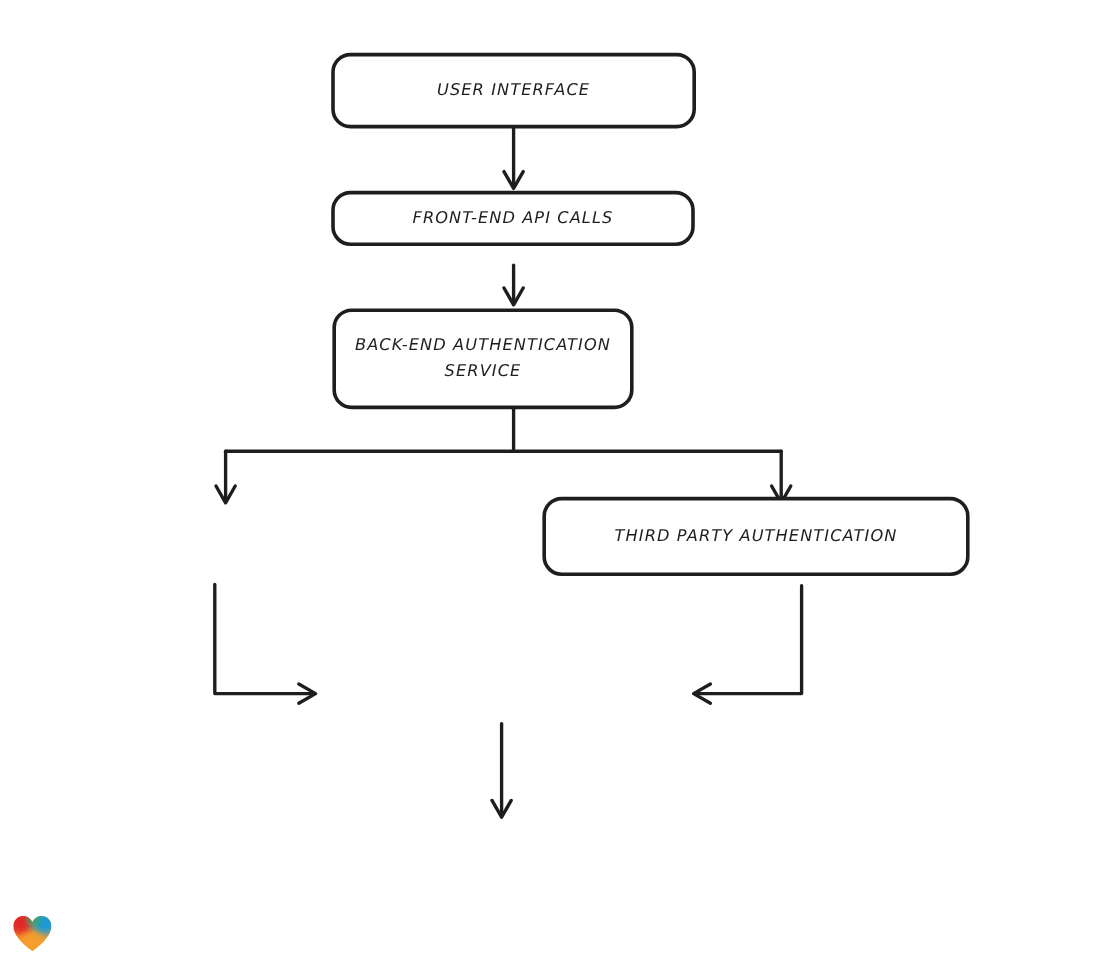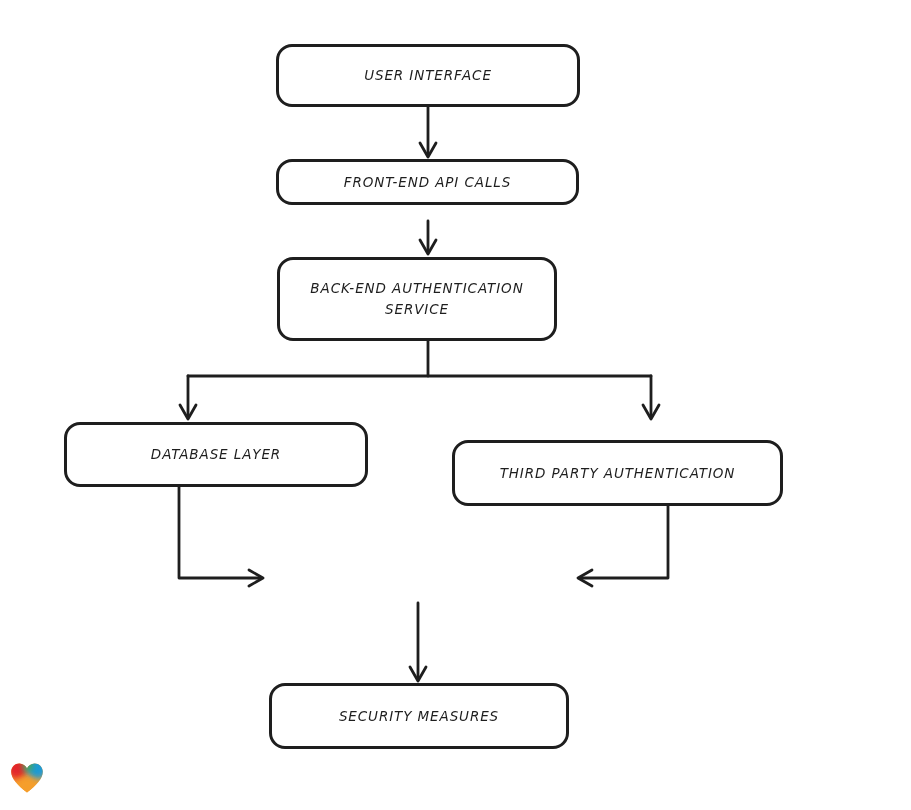--- a/index.html
+++ b/index.html
@@ -37,24 +37,24 @@
     font-size: 13.5px;
     font-style: italic;
     letter-spacing: 0.9px;
     line-height: 1.55;
     color: #1e1e1e;
     text-transform: uppercase;
   }
   
   .n1 { left: 276px; top: 44px;  width: 304px; height: 63px; }
   .n2 { left: 276px; top: 159px; width: 303px; height: 46px; }
-  .n3 { left: 277px; top: 257px; width: 280px; height: 84px; }
+  .n3 { left: 277px; top: 257px; width: 251px; height: 84px; }
   .n3 .label { max-width: 240px; }
   .n4 { left: 64px;  top: 422px; width: 304px; height: 65px; }
-  .n5 { left: 452px; top: 440px; width: 331px; height: 66px; justify-content: center; }
+  .n5 { left: 452px; top: 414px; width: 356px; height: 66px; justify-content: center; }
   .n6 { left: 267px; top: 542px; width: 303px; height: 61px; }
   .n6 .label { max-width: 210px; }
   .n7 { left: 269px; top: 683px; width: 300px; height: 66px; }
   .logo {
     position: absolute;
     left: 9px;
     top: 761px;
     width: 36px;
     height: 36px;
     z-index: 3;
@@ -115,32 +115,26 @@
   </div>
 
   <div class="node n2">
     <span class="label">FRONT-END API CALLS</span>
   </div>
 
   <div class="node n3">
     <span class="label">BACK-END AUTHENTICATION SERVICE</span>
   </div>
 
-  <div class="node n4">
-    <span class="label">DATABASE LAYER</span>
-  </div>
 
   <div class="node n5">
     <span class="label">THIRD PARTY AUTHENTICATION</span>
   </div>
 
 
-  <div class="node n7">
-    <span class="label">SECURITY MEASURES</span>
-  </div>
 
   <svg class="logo" viewBox="0 0 36 36">
     <defs>
       <clipPath id="heartClip">
         <path d="M18 31.5 C 8 24, 2.2 17.5, 2.2 10.8 C 2.2 5.6 6.2 2.4 10.3 2.4 C 13.8 2.4 16.6 4.5 18 7.6 C 19.4 4.5 22.2 2.4 25.7 2.4 C 29.8 2.4 33.8 5.6 33.8 10.8 C 33.8 17.5 28 24 18 31.5 Z"></path>
       </clipPath>
       <filter id="heartBlur" x="-60%" y="-60%" width="220%" height="220%">
         <feGaussianBlur stdDeviation="3.2"></feGaussianBlur>
       </filter>
     </defs>

